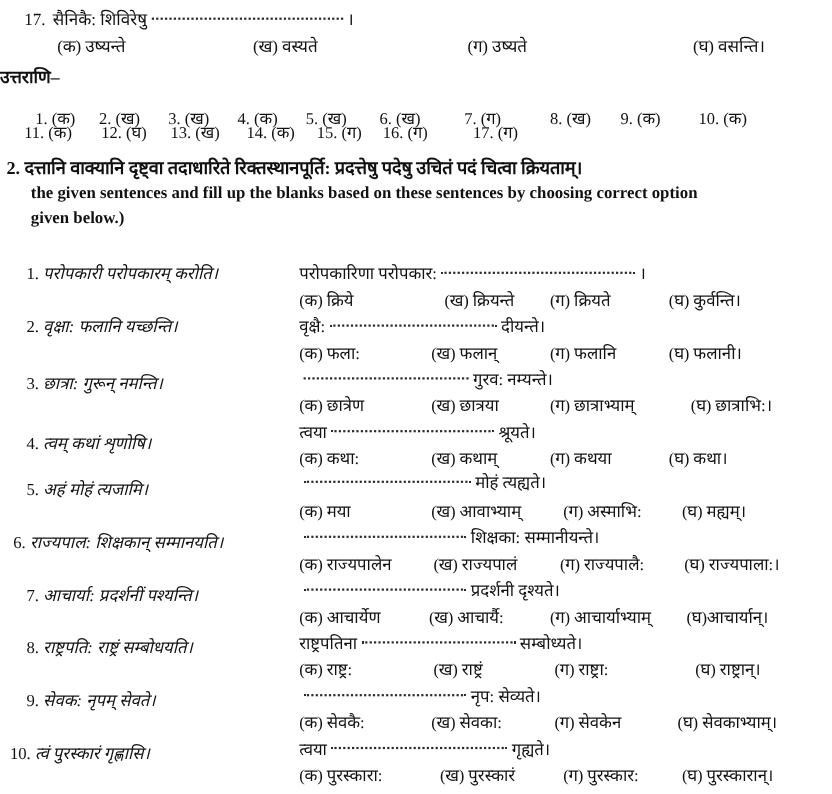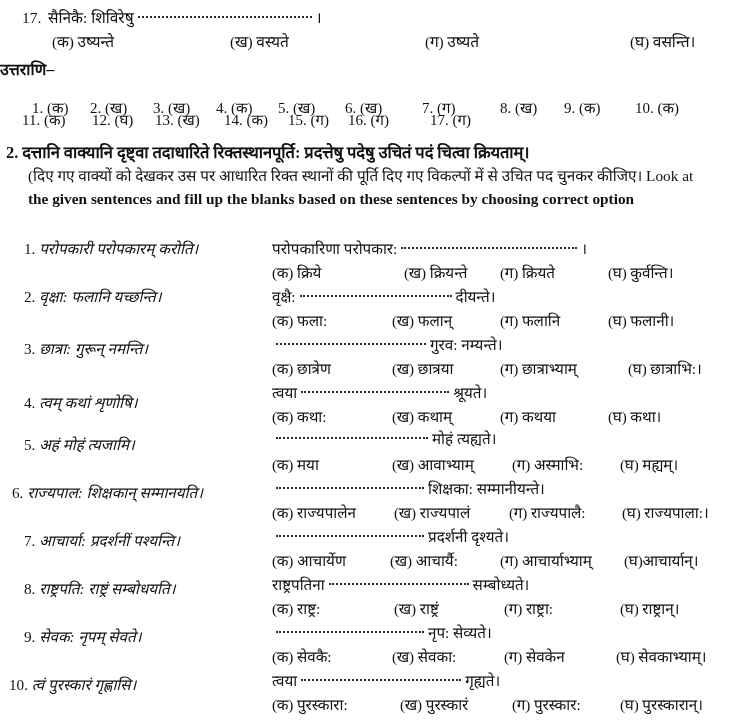--- a/index.html
+++ b/index.html
@@ -130,22 +130,22 @@
   <div class="ans dev" style="left:288px"><span>15.</span> <span>(ग)</span></div>
   <div class="ans dev" style="left:348px"><span>16.</span> <span>(ग)</span></div>
   <div class="ans dev" style="left:430px"><span>17.</span> <span>(ग)</span></div>
 </div>
 
 <div id="sec2">
   <div class="sec2-title dev">
     <span class="num">2.</span><span>दत्तानि वाक्यानि दृष्ट्वा तदाधारिते रिक्तस्थानपूर्ति: प्रदत्तेषु पदेषु उचितं पदं चित्वा क्रियताम्।</span>
   </div>
   <div class="sec2-para">
-    <span class="l1 dev">(दिए गए वाक्यों को देखकर उस पर आधारित रिक्त स्थानों की पूर्ति दिए गए विकल्पों में से उचित पद चुनकर कीजिए। Look at</span>
     <span class="l2">the given sentences and fill up the blanks based on these sentences by choosing correct option</span>
+    <span class="l3">given below.)</span>
   </div>
 </div>
 
 <div id="items">
 
   <div class="item" style="top:0px">
     <div class="left-sentence dev" style="left:24px; top:2px">
       <span class="n">1.</span>
       <span>परोपकारी परोपकारम् करोति।</span>
     </div>
@@ -261,21 +261,21 @@
       <span class="n">8.</span>
       <span>राष्ट्रपति: राष्ट्रं सम्बोधयति।</span>
     </div>
     <div class="fill-line dev" style="top:2px">
       <span>राष्ट्रपतिना</span><span class="dotline" style="width:140px"></span><span>सम्बोध्यते।</span>
     </div>
     <div class="opts" style="top:26px">
       <div class="opt dev" style="left:0px"><span class="paren">(क)</span> <span>राष्ट्र:</span></div>
       <div class="opt dev" style="left:122px"><span class="paren">(ख)</span> <span>राष्ट्रं</span></div>
       <div class="opt dev" style="left:232px"><span class="paren">(ग)</span> <span>राष्ट्रा:</span></div>
-      <div class="opt dev" style="left:348px"><span class="paren">(घ)</span> <span>राष्ट्रान्।</span></div>
+      <div class="opt dev" style="left:360px"><span class="paren">(घ)</span> <span>राष्ट्रान्।</span></div>
     </div>
   </div>
 
   <div class="item" style="top:384px">
     <div class="left-sentence dev" style="left:24px; top:6px">
       <span class="n">9.</span>
       <span>सेवक: नृपम् सेवते।</span>
     </div>
     <div class="fill-line dev" style="top:2px">
       <span></span><span class="dotline" style="width:148px"></span><span>नृप: सेव्यते।</span>

